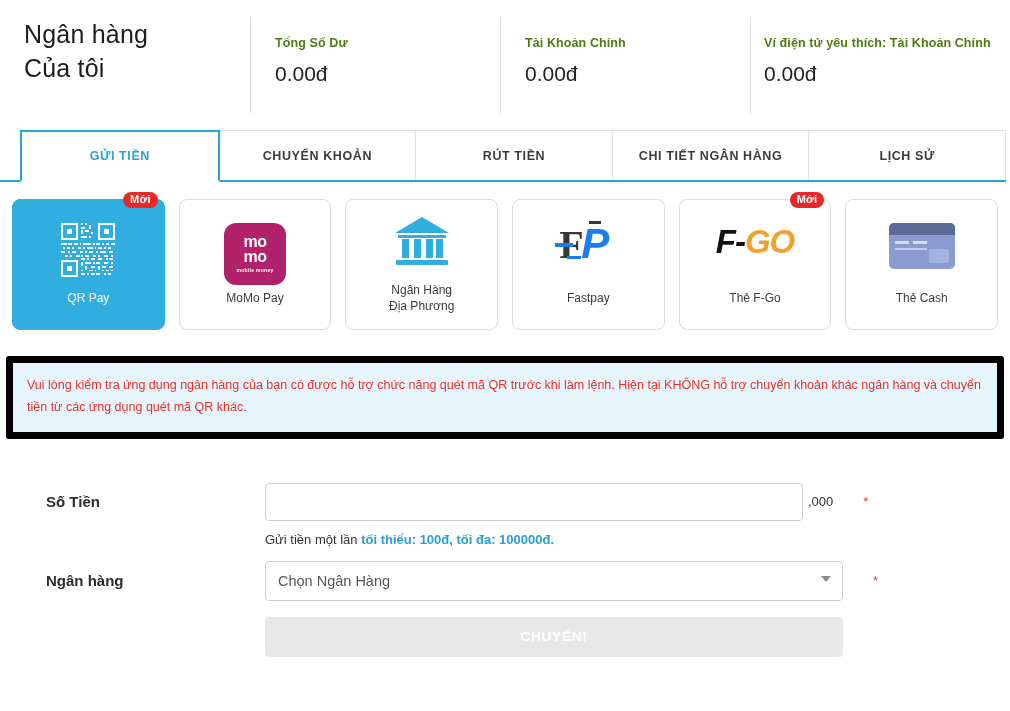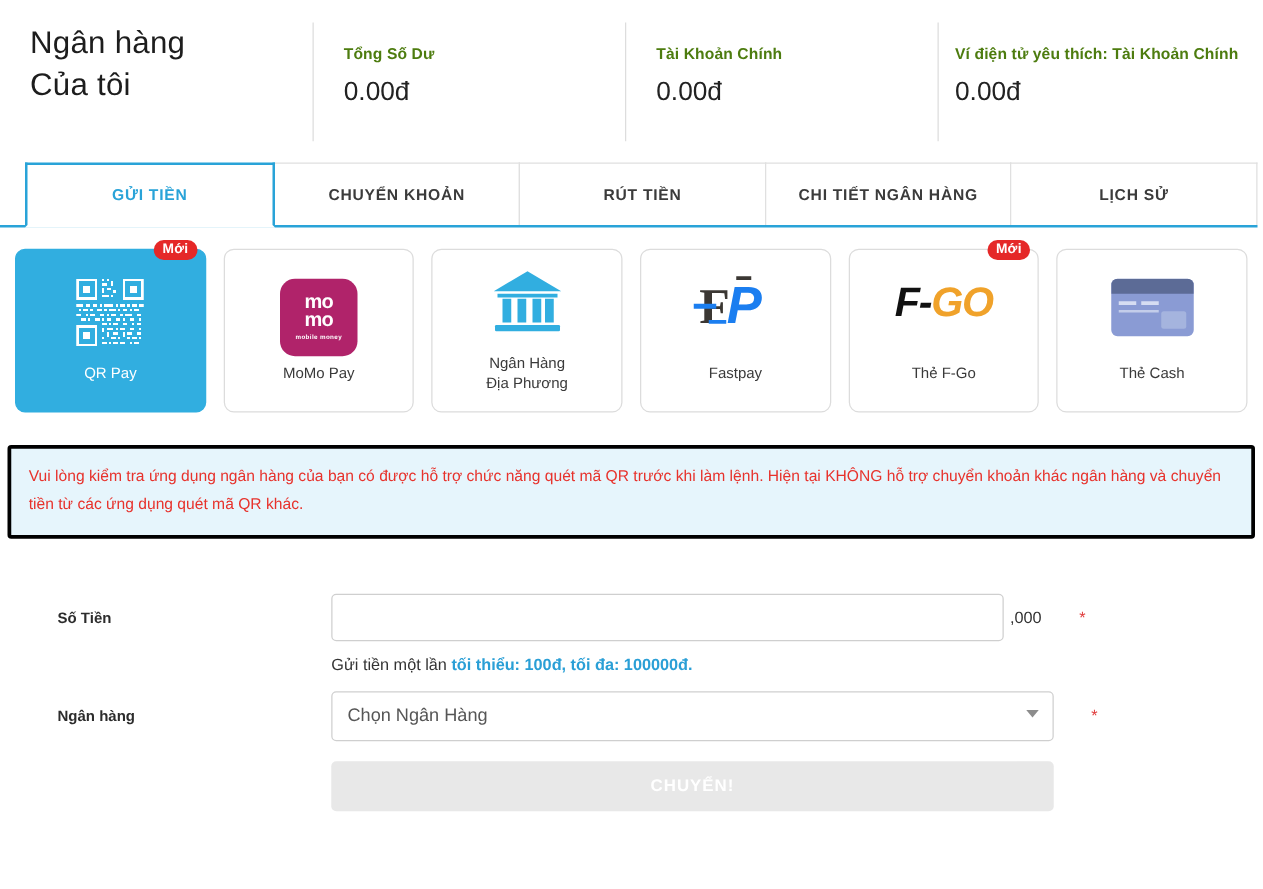--- a/index.html
+++ b/index.html
@@ -197,40 +197,40 @@
   .cc-l1 { position:absolute; top:18px; left:6px; width:14px; height:3px; background:#d6ddf2; }
   .cc-l2 { position:absolute; top:18px; left:24px; width:14px; height:3px; background:#d6ddf2; }
   .cc-l3 { position:absolute; top:25px; left:6px; width:32px; height:2px; background:#c3cdea;
            border-top:0; }
   .cc-chip { position:absolute; bottom:6px; right:6px; width:20px; height:14px;
              background:#a5b4de; border-radius:2px; }
 
   
   .notice {
     margin: 26px 6px 0 6px;
-    border: 3px solid #000000;
+    border: 7px solid #000000;
     background: #e6f5fc;
     border-radius: 3px;
     padding: 12px 14px 13px 14px;
     color: #e7322c;
     font-size: 12.5px;
     line-height: 1.75;
   }
 
   
   .form { padding: 44px 0 0 0; }
   .row {
     display: flex;
     align-items: center;
     margin-bottom: 0;
   }
   .row-label {
     width: 265px;
     padding-left: 46px;
-    font-size: 12px;
+    font-size: 15px;
     font-weight: 700;
     color: #2c2c2c;
   }
   .amt-input {
     width: 538px; height: 38px;
     border: 1px solid #cfcfcf;
     border-radius: 4px;
     background: #fff;
     font-size: 14px;
     padding: 0 10px;

